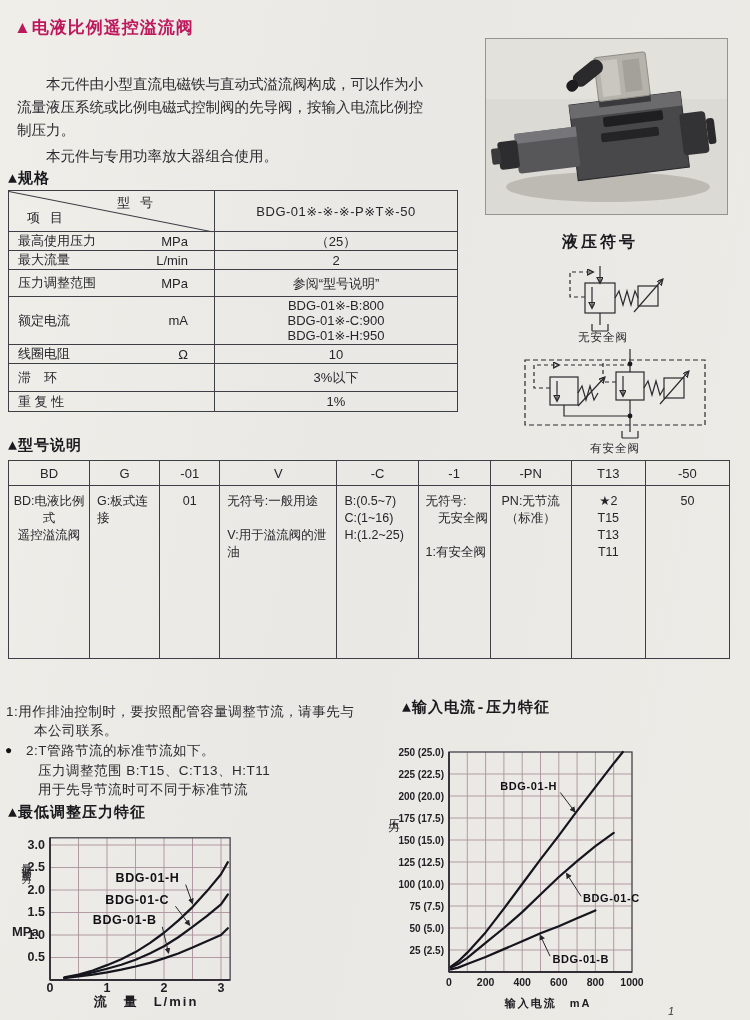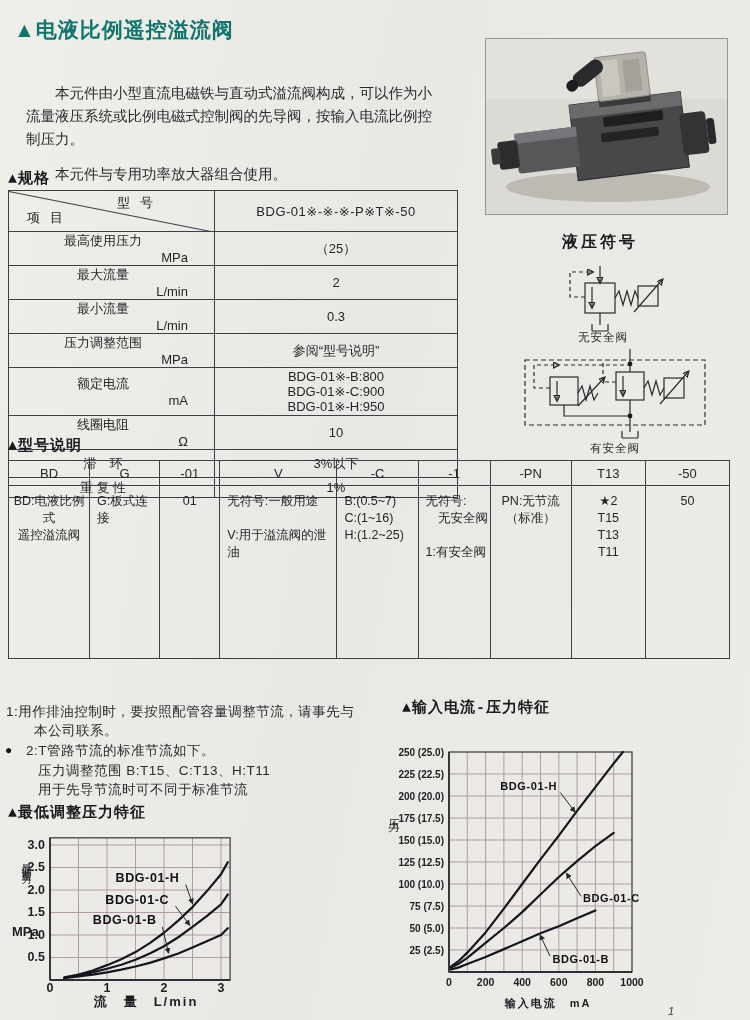--- a/index.html
+++ b/index.html
@@ -4,31 +4,31 @@
 <style>
   html,body{margin:0;padding:0;}
   body{
     width:750px;height:1020px;position:relative;overflow:hidden;
     background:linear-gradient(100deg,#efeee9 0%,#eae8e4 45%,#edebe6 100%);
     font-family:"Liberation Sans","DejaVu Sans",sans-serif;
     color:#26262a;
   }
   .abs{position:absolute;}
   .pre{white-space:pre-line;}
-  .page-title{font-size:21px;font-weight:bold;letter-spacing:1px;color:#0f766e;font-family:Liberation Serif, serif;}
+  .page-title{font-size:17px;font-weight:bold;letter-spacing:1px;color:#be185d;font-family:Liberation Serif, serif;}
   .sec-head{font-size:15px;font-weight:bold;color:#1a1a1e;letter-spacing:1px;font-family:Liberation Mono, monospace;}
   .intro{width:456px;font-size:14.5px;line-height:23px;color:#2b2b2f;}
-  .intro p{margin:12px;text-indent:2em;}
+  .intro p{margin:3px;text-indent:2em;}
   
   .photo{width:243px;height:177px;border:1px solid #96948e;background:#dcdad4;box-sizing:border-box;}
   
   table{border-collapse:collapse;}
   .spec-table{width:450px;font-size:13px;table-layout:fixed;background:transparent;}
   .spec-table td{border:1.2px solid #3e3e46;padding:0 0;color:#26262a;}
-  .spec-table .it{display:flex;align-items:center;padding:0 26px 0 9px;height:100%;flex-direction:column;}
+  .spec-table .it{display:flex;align-items:center;padding:0 26px 0 9px;height:100%;}
   .spec-table .it .unit{margin-left:auto;}
   .spec-table .val{text-align:center;line-height:15px;}
   .diag{position:relative;height:40px;}
   .dline{position:absolute;left:0;top:0;width:207px;border-top:1.4px solid #3e3e46;transform-origin:0 0;transform:rotate(11.2deg);}
   .dt{position:absolute;top:3px;left:108px;letter-spacing:10px;}
   .db{position:absolute;bottom:4px;left:18px;letter-spacing:10px;}
   .mh{text-align:center;font-size:13px;letter-spacing:.5px;}
   
   .model-table{width:722px;font-size:12.5px;table-layout:fixed;}
   .model-table td{border:1.2px solid #3e3e46;text-align:center;color:#26262a;}
@@ -164,29 +164,20 @@
     <td class="val">（25）</td>
   </tr>
   <tr style="height:18px;">
     <td>
           <div class="it">
             <span>最大流量</span>
             <span class="unit">L/min</span>
           </div>
         </td>
     <td class="val">2</td>
-  </tr>
-  <tr style="height:18px;">
-    <td>
-          <div class="it">
-            <span>最小流量</span>
-            <span class="unit">L/min</span>
-          </div>
-        </td>
-    <td class="val">0.3</td>
   </tr>
   <tr style="height:27px;">
     <td>
           <div class="it">
             <span>压力调整范围</span>
             <span class="unit">MPa</span>
           </div>
         </td>
     <td class="val">参阅“型号说明”</td>
   </tr>

